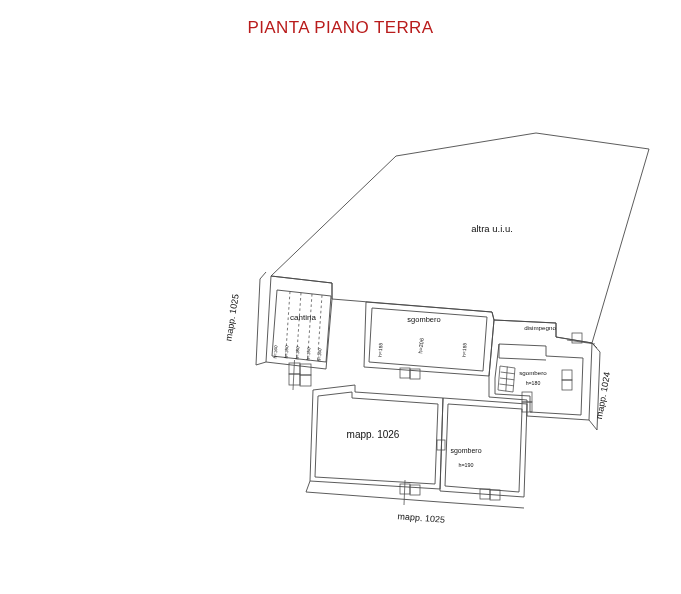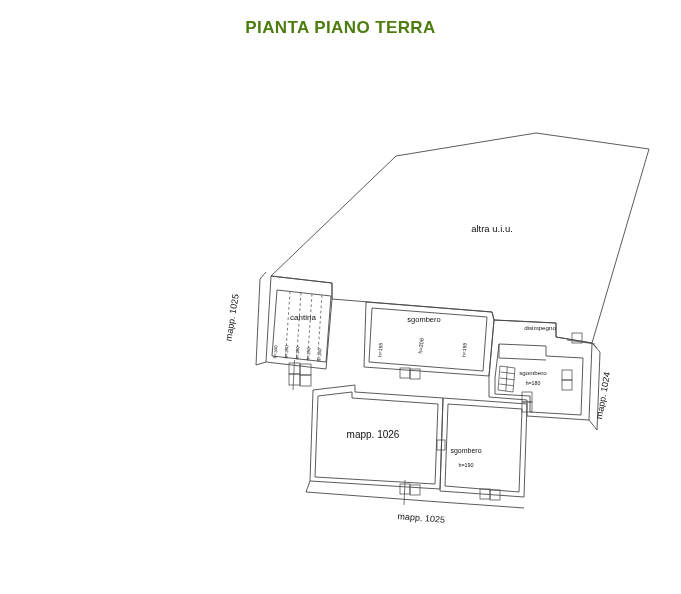--- a/index.html
+++ b/index.html
@@ -16,23 +16,22 @@
     color: #000000;
   }
   #plan-title {
     position: absolute;
     top: 18px;
     left: 0;
     width: 681px;
     text-align: center;
     font-size: 17px;
     letter-spacing: 0.4px;
-    color: #4d7c0f;
+    color: #b91c1c;
     white-space: nowrap;
-    font-weight: bold;
   }
   #drawing-canvas {
     position: absolute;
     top: 0;
     left: 0;
     width: 681px;
     height: 422px;
   }
   #drawing-canvas svg {
     display: block;

